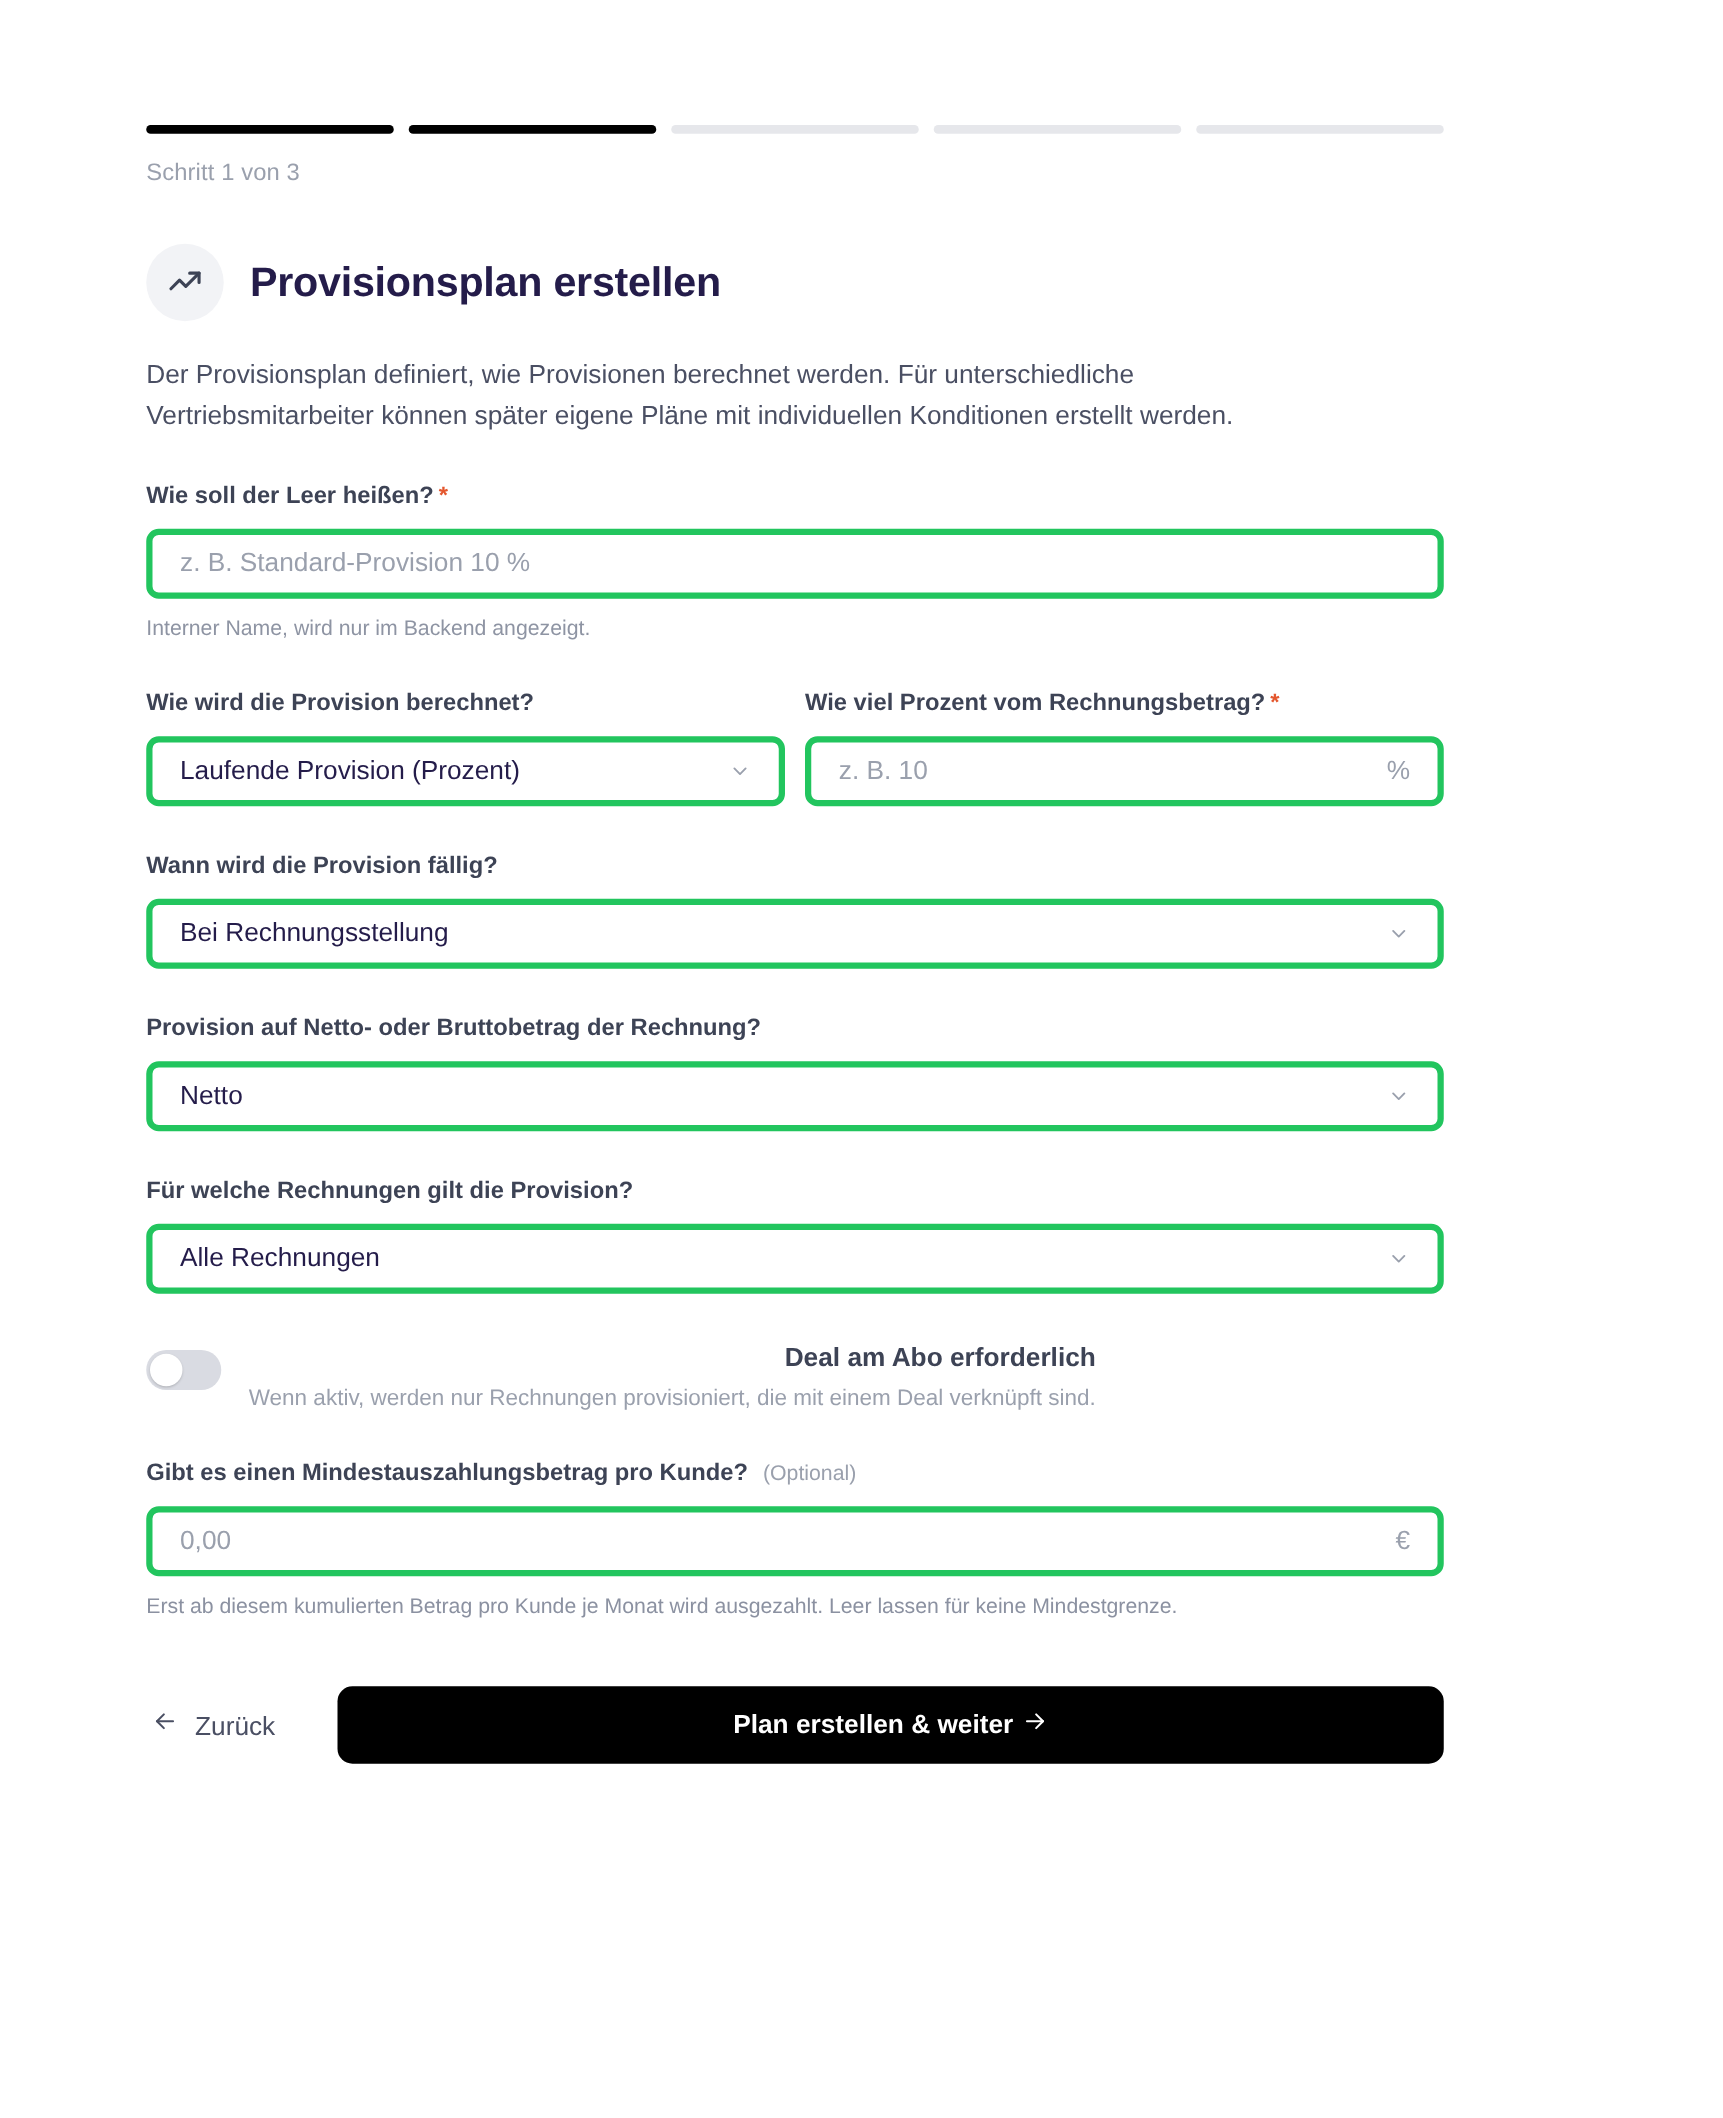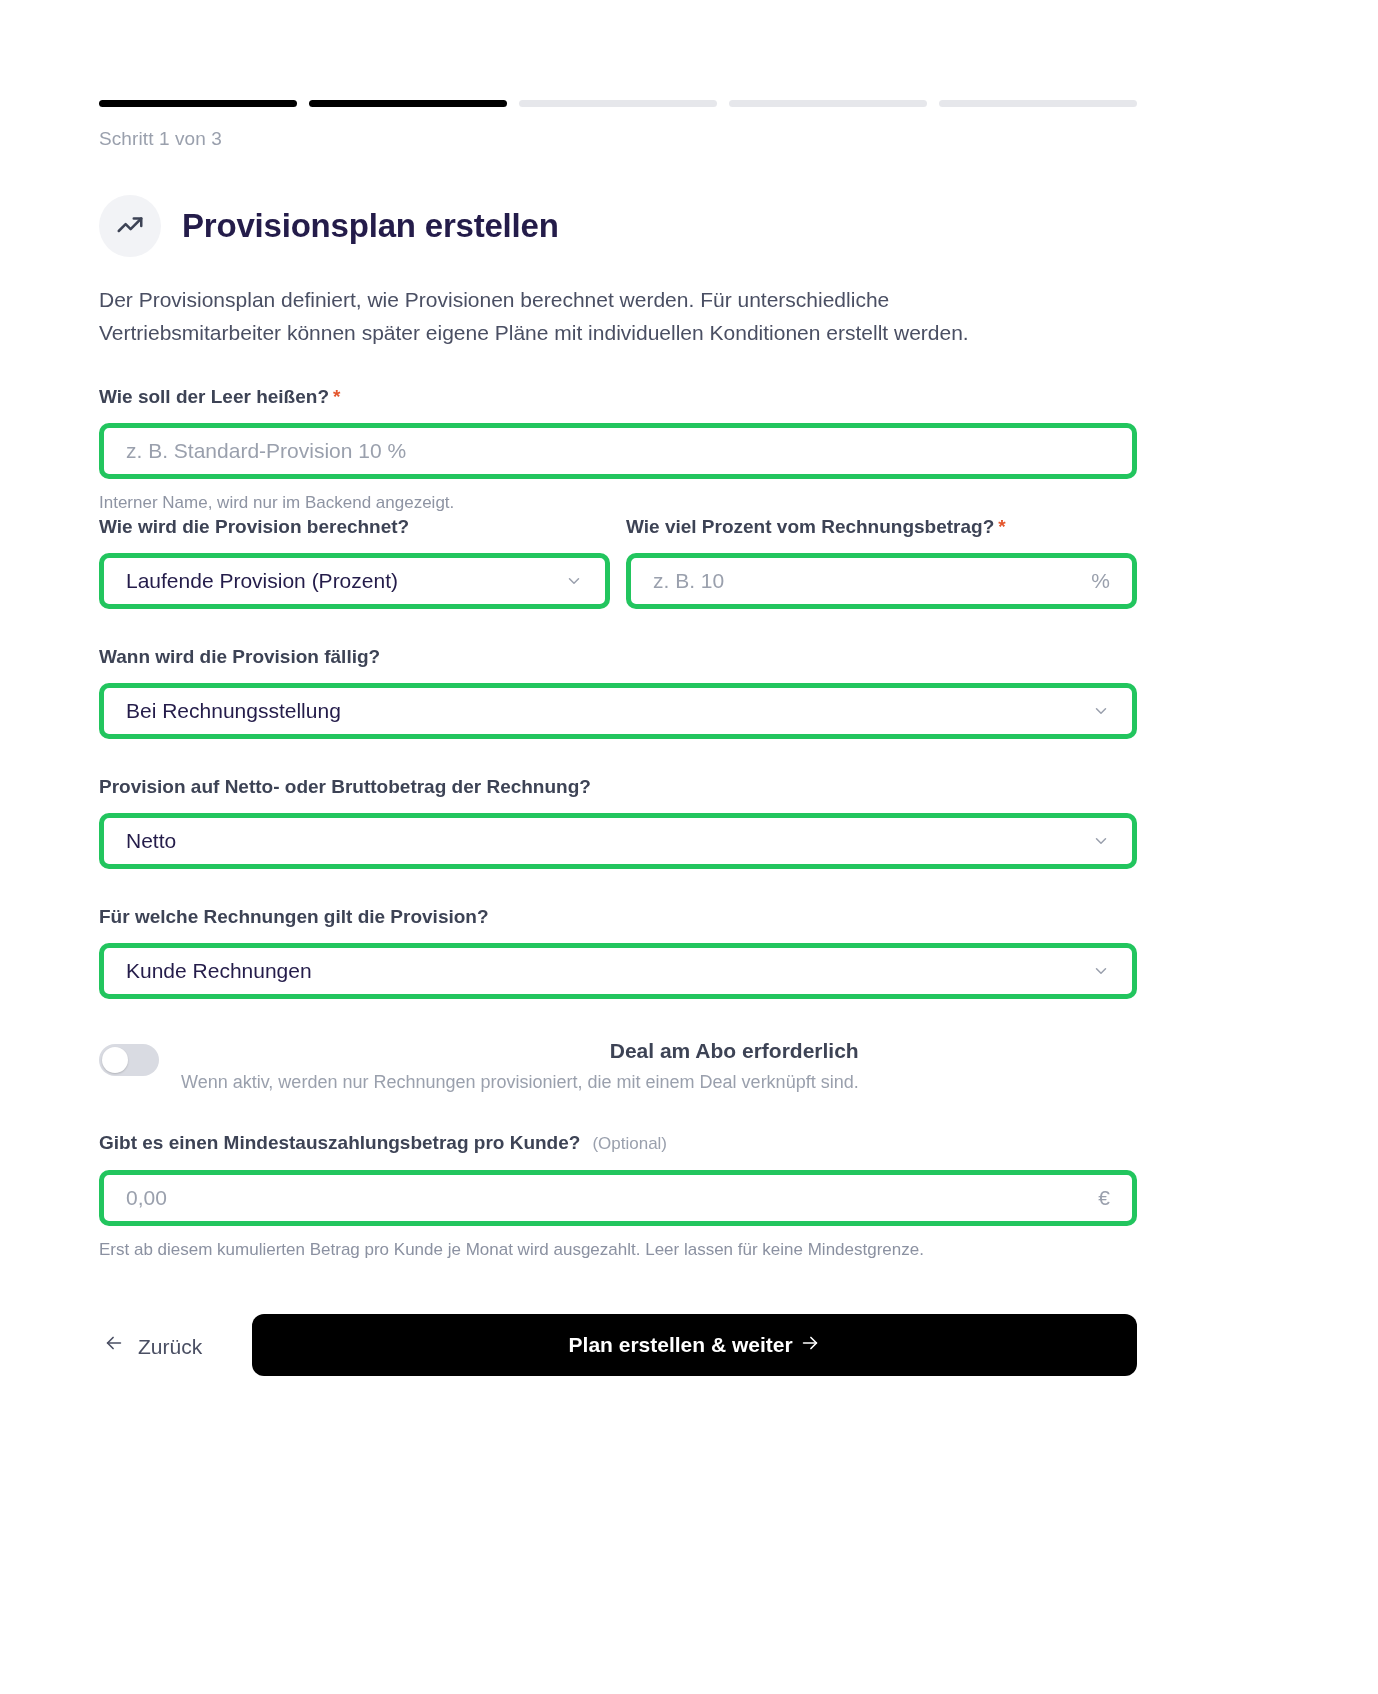--- a/index.html
+++ b/index.html
@@ -16,21 +16,21 @@
   .page {
     position: relative;
     width: 1378px;
     height: 1694px;
     background: #ffffff;
     overflow: hidden;
   }
 
   .wizard {
     position: absolute;
-    left: 99px;
+    left: 117px;
     top: 100px;
     width: 1038px;
   }
 
   
   .progress-row {
     display: flex;
     gap: 12px;
     width: 1038px;
     height: 7px;
@@ -141,20 +141,21 @@
     font-size: 17px;
     line-height: 24px;
     color: #8e94a3;
   }
   .hint.wide { color: #8b91a1; }
 
   
   .row2 {
     display: flex;
     gap: 16px;
+    margin-top: 36px;
   }
   .row2 > .col { flex: 1 1 0; min-width: 0; }
   .row2 .label { margin-bottom: 14px; white-space: nowrap; }
 
   
   .toggle-row {
     margin-top: 36px;
     display: flex;
     align-items: flex-start;
     gap: 22px;
@@ -319,21 +320,21 @@
             </svg>
         </span>
       </div>
     </div>
 
     <div class="field">
       <div class="label">
         <span>Für welche Rechnungen gilt die Provision?</span>
       </div>
       <div class="control">
-        <span class="value">Kunde Rechnungen</span>
+        <span class="value">Alle Rechnungen</span>
         <span class="chev">
           <svg width="18" height="18" viewBox="0 0 24 24" fill="none" stroke="currentColor" stroke-width="2" stroke-linecap="round" stroke-linejoin="round">
               <polyline points="6 9 12 15 18 9"></polyline>
             </svg>
         </span>
       </div>
     </div>
 
     <div class="toggle-row">
       <div class="toggle">

